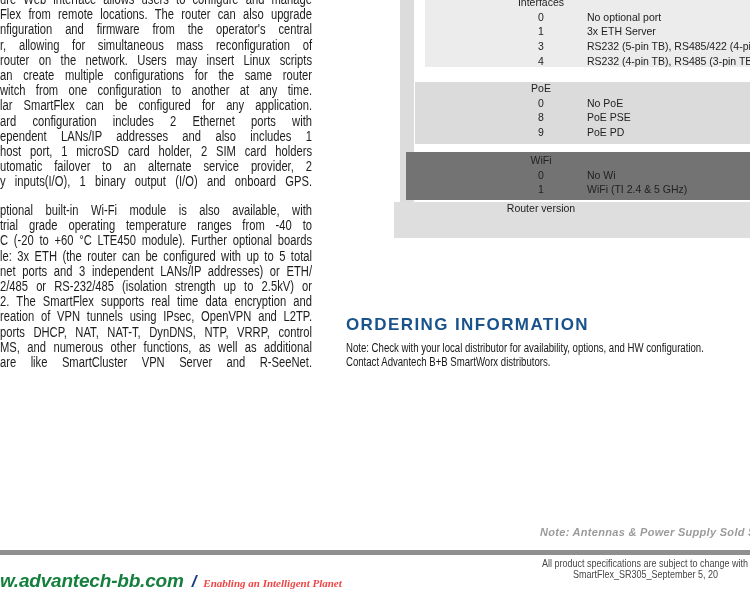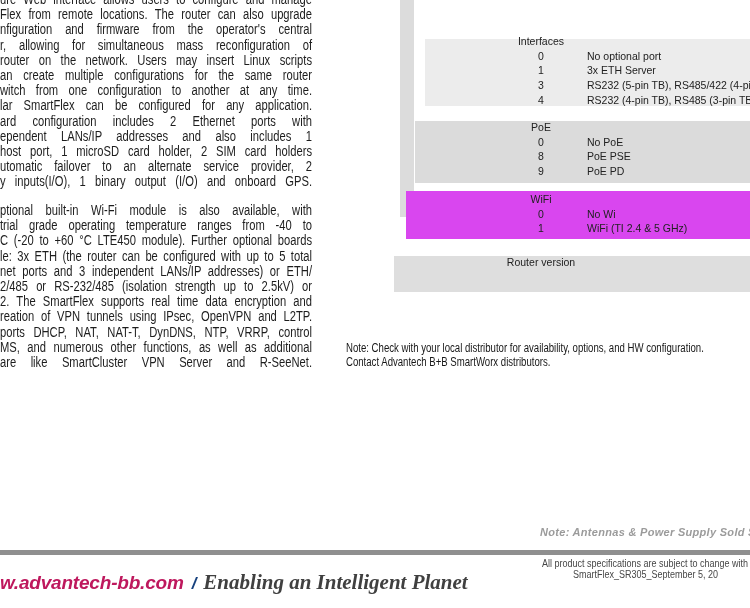--- a/index.html
+++ b/index.html
@@ -5,21 +5,21 @@
   html,body{margin:0;padding:0;}
   body{width:750px;height:608px;overflow:hidden;background:#ffffff;font-family:"Liberation Sans",sans-serif;}
   .page{position:relative;width:750px;height:608px;overflow:hidden;background:#fff;}
 
   
   .article-col{position:absolute;left:0;width:390px;transform:scaleX(0.8);transform-origin:0 0;
     font-size:14px;line-height:15.2px;color:#1d1d1d;}
   .jline{text-align:justify;text-align-last:justify;}
 
   
-  .tblock{position:absolute;margin-top:39px;}
+  .tblock{position:absolute;}
   .tcontent{position:relative;font-size:10.5px;color:#222;}
   .thead{position:relative;height:14.7px;line-height:14.7px;text-align:center;width:120px;
     margin-left:calc(481px - var(--off));}
   .trow{position:relative;height:14.7px;line-height:14.7px;}
   .tcode{position:absolute;left:calc(513px - var(--off));width:56px;text-align:center;}
   .tdesc{position:absolute;left:calc(587px - var(--off));white-space:nowrap;}
 
   .vstrip{position:absolute;left:400px;top:0;width:14px;height:217px;background:#dcdcdc;}
 
   
@@ -27,23 +27,23 @@
     letter-spacing:1.4px;color:#1a538c;white-space:nowrap;}
   .oi-notes{position:absolute;left:346px;top:341px;width:520px;transform:scaleX(0.8);
     transform-origin:0 0;font-size:12px;line-height:14px;color:#161616;}
   .oi-note-line{white-space:nowrap;}
 
   
   .fnote{position:absolute;left:540px;top:526px;font-size:11px;font-weight:bold;font-style:italic;
     color:#9b9b9b;white-space:nowrap;letter-spacing:0.3px;}
   .fbar{position:absolute;left:0;top:550px;width:750px;height:5px;background:#8f8f8f;}
   .furl-row{position:absolute;left:0;top:570px;height:22px;display:flex;align-items:baseline;white-space:nowrap;}
-  .furl{font-size:19px;font-weight:bold;font-style:italic;color:#be185d;letter-spacing:-0.2px;}
+  .furl{font-size:19px;font-weight:bold;font-style:italic;color:#15803d;letter-spacing:-0.2px;}
   .fsep{font-size:17px;font-weight:bold;font-style:italic;color:#17417e;margin:0 7px 0 8px;}
-  .fslogan{font-family:"Liberation Serif",serif;font-size:21px;font-weight:bold;font-style:italic;color:#404040;}
+  .fslogan{font-family:"Liberation Serif",serif;font-size:11px;font-weight:bold;font-style:italic;color:#ef4444;}
   .fdisc1{position:absolute;left:542px;top:558px;font-size:10px;color:#474747;white-space:nowrap;
     transform:scaleX(0.9);transform-origin:0 0;}
   .fdisc2{position:absolute;left:573px;top:569px;font-size:10px;color:#474747;white-space:nowrap;
     transform:scaleX(0.9);transform-origin:0 0;}
 </style>
 </head>
 <body>
 
 <div class="page">
 
@@ -115,42 +115,43 @@
             <span class="tdesc">PoE PSE</span>
           </div>
           <div class="trow">
             <span class="tcode">9</span>
             <span class="tdesc">PoE PD</span>
           </div>
         </div>
     </div>
   </div>
 
-  <div class="tblock" style="--off:406px;left:406px;top:152px;width:344px;height:48px;background:#d946ef;">
+  <div class="tblock" style="--off:406px;left:406px;top:152px;width:344px;height:48px;background:#737373;">
     <div class="tcontent" style="margin-top:1px;">
       <div class="thead">WiFi</div>
       <div>
           <div class="trow">
             <span class="tcode">0</span>
             <span class="tdesc">No Wi</span>
           </div>
           <div class="trow">
             <span class="tcode">1</span>
             <span class="tdesc">WiFi (TI 2.4 &amp; 5 GHz)</span>
           </div>
         </div>
     </div>
   </div>
 
-  <div class="tblock" style="--off:394px;left:394px;top:217px;width:356px;height:36px;background:#dedede;">
+  <div class="tblock" style="--off:394px;left:394px;top:202px;width:356px;height:36px;background:#dedede;">
     <div class="tcontent" style="margin-top:-1px;">
       <div class="thead">Router version</div>
     </div>
   </div>
 
+  <div class="oi-heading">ORDERING INFORMATION</div>
   <div class="oi-notes">
       <div class="oi-note-line">Note: Check with your local distributor for availability, options, and HW configuration.</div>
       <div class="oi-note-line">Contact Advantech B+B SmartWorx distributors.</div>
     </div>
 
   <div class="fnote">Note: Antennas &amp; Power Supply Sold Se</div>
   <div class="fbar"></div>
 
   <div class="furl-row">
     <span class="furl">w.advantech-bb.com</span>

